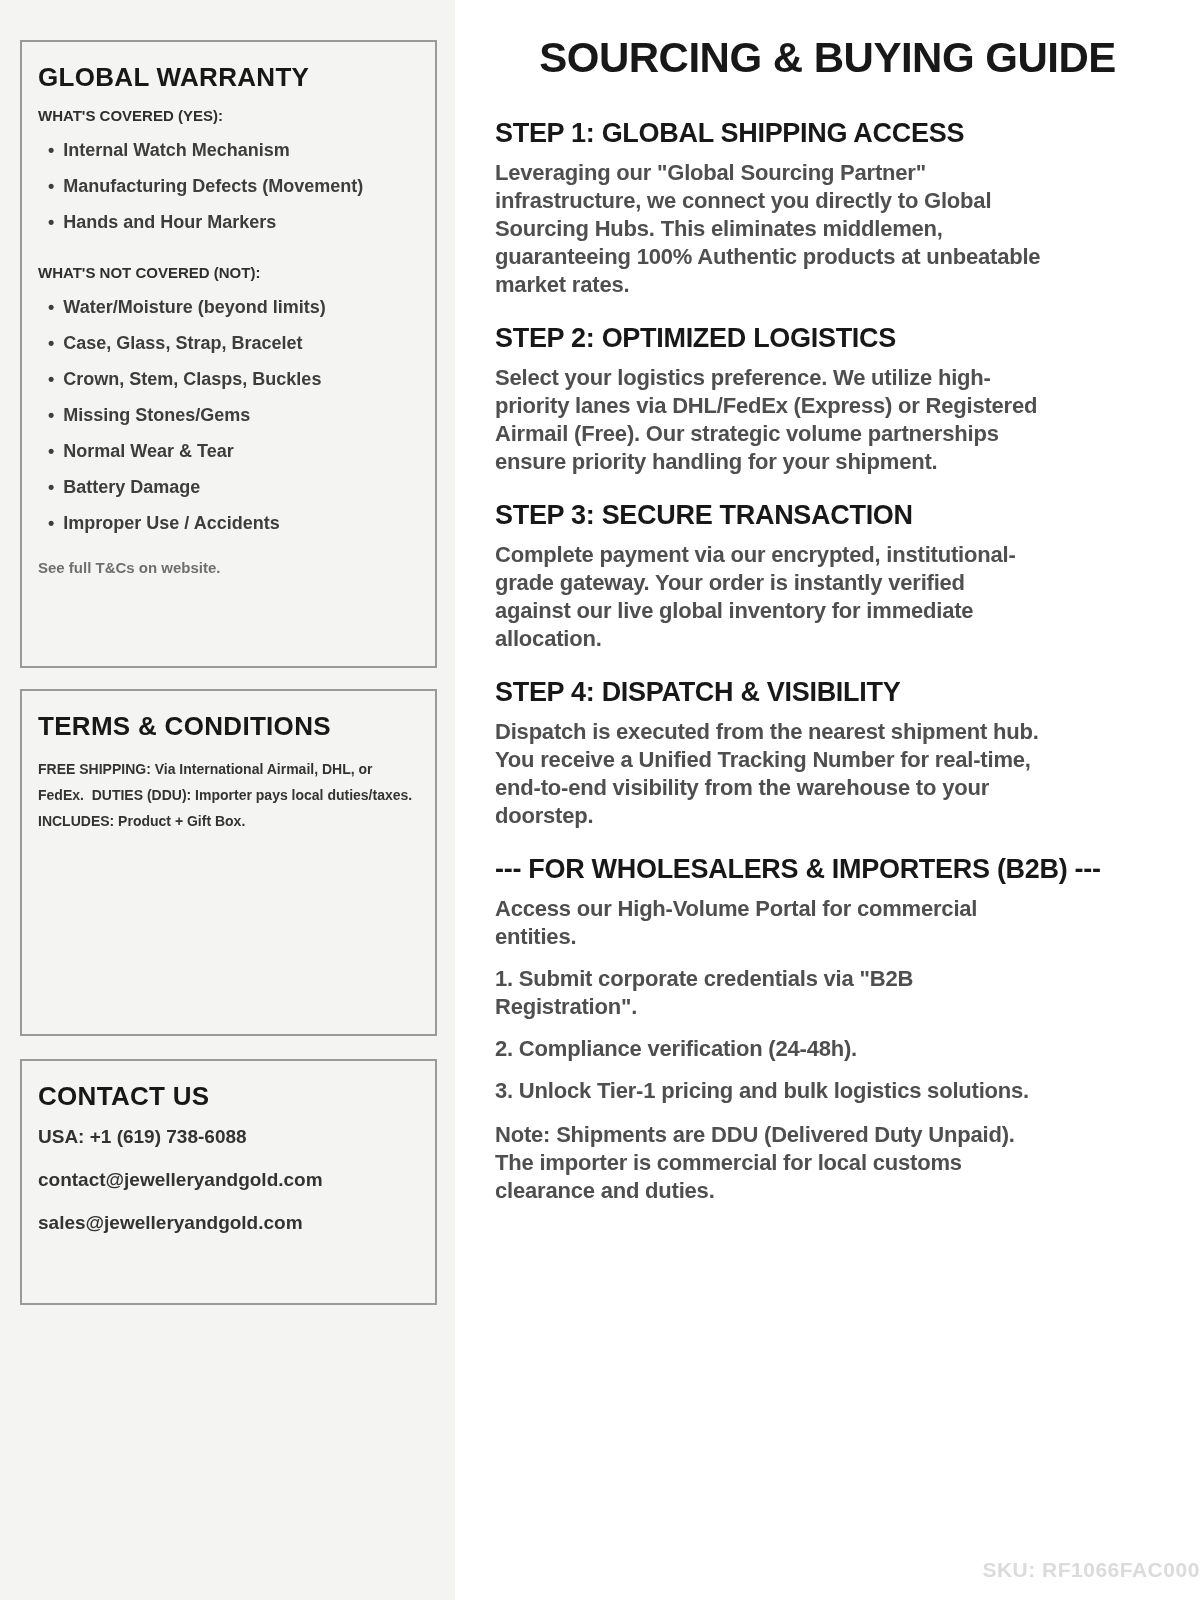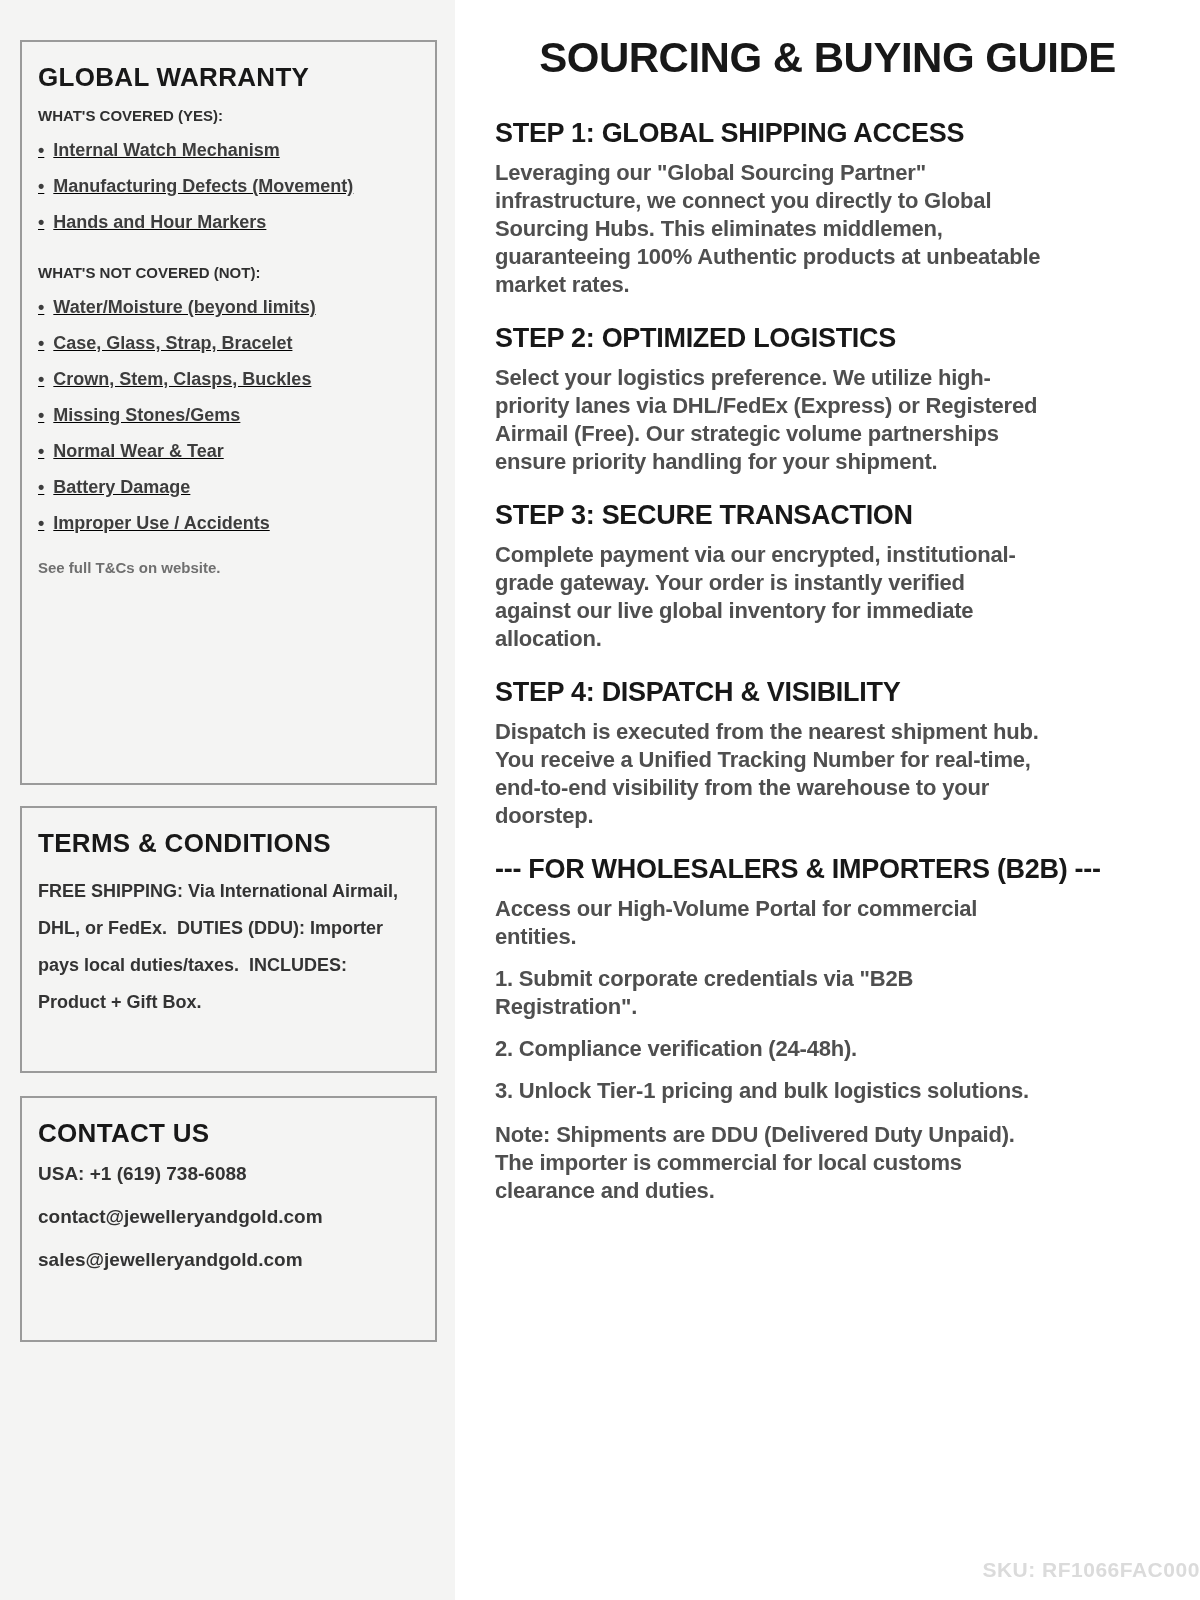--- a/index.html
+++ b/index.html
@@ -22,39 +22,39 @@
     background:var(--sidebar_bg,#f4f4f3);
     box-sizing:border-box;
     padding:40px 18px 0 20px;
   }
   .box{
     border:2px solid var(--panel_border,#9a9a9a);
     box-sizing:border-box;
     padding:20px 16px;
     background:var(--sidebar_bg,#f4f4f3);
   }
-  .box-warranty{height:745px;}
-  .box-terms{height:267px;margin-top:21px;padding-left:16px;}
+  .box-warranty{height:628px;}
+  .box-terms{height:347px;margin-top:21px;padding-left:16px;}
   .box-contact{height:246px;margin-top:23px;}
   .box-title{
     font-size:26px;font-weight:800;color:var(--heading_color,#181818);
     margin:0 0 14px;letter-spacing:.3px;
   }
   .subhead{font-size:15px;font-weight:700;color:#2f2f2f;margin:12px 0 16px;}
   .subhead.not{margin-top:32px;}
-  .bullets{list-style:none;margin:0;padding:0;text-decoration:underline;}
+  .bullets{list-style:none;margin:10px;padding:0;}
   .bullets li{
     font-size:18px;font-weight:600;color:#3d3d3d;
     margin:0 0 16px;line-height:20px;
   }
   .bullets li::before{content:"•";margin-right:9px;}
   .footnote{font-size:15px;font-weight:600;color:#6f6f6f;margin:26px 0 0;}
   .terms-body{
-    font-size:18px;font-weight:600;color:#333333;
-    line-height:37px;margin:0;white-space:pre-wrap;
+    font-size:14px;font-weight:600;color:#333333;
+    line-height:26px;margin:0;white-space:pre-wrap;
   }
   .contact-line{font-size:19px;font-weight:600;color:#333333;margin:0 0 21px;}
   
   .main{
     position:absolute;left:455px;top:0;
     width:745px;box-sizing:border-box;
     padding:24px 40px 0 40px;
   }
   .main-title{
     font-size:42px;font-weight:800;color:var(--heading_color,#181818);

